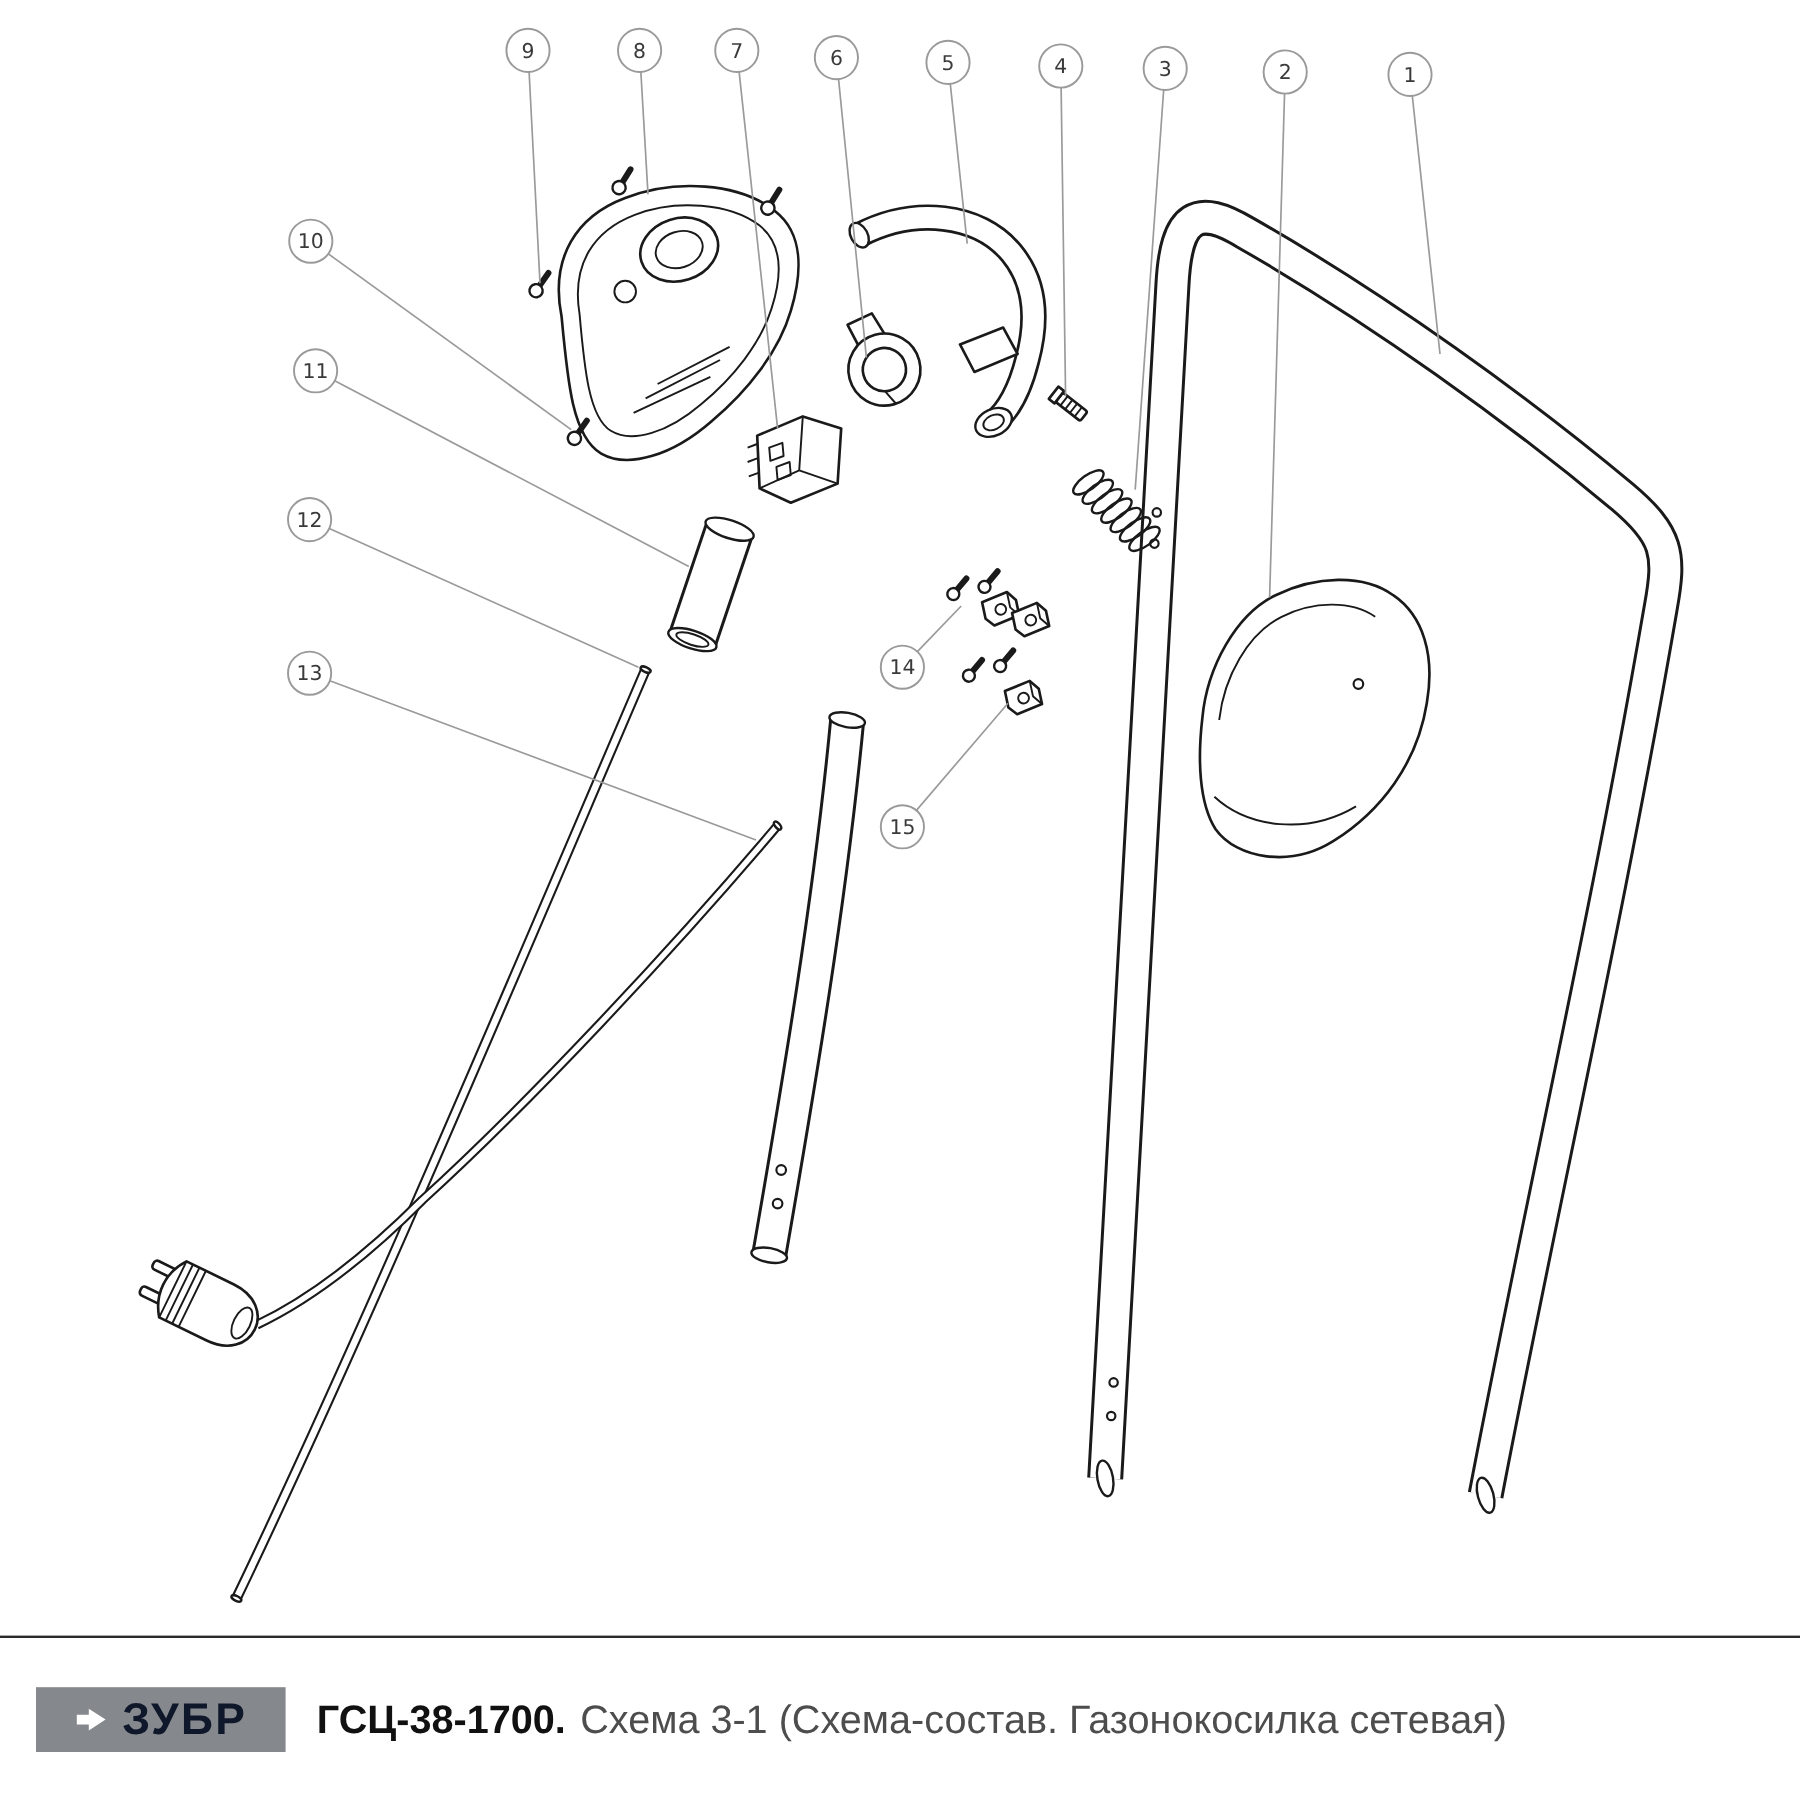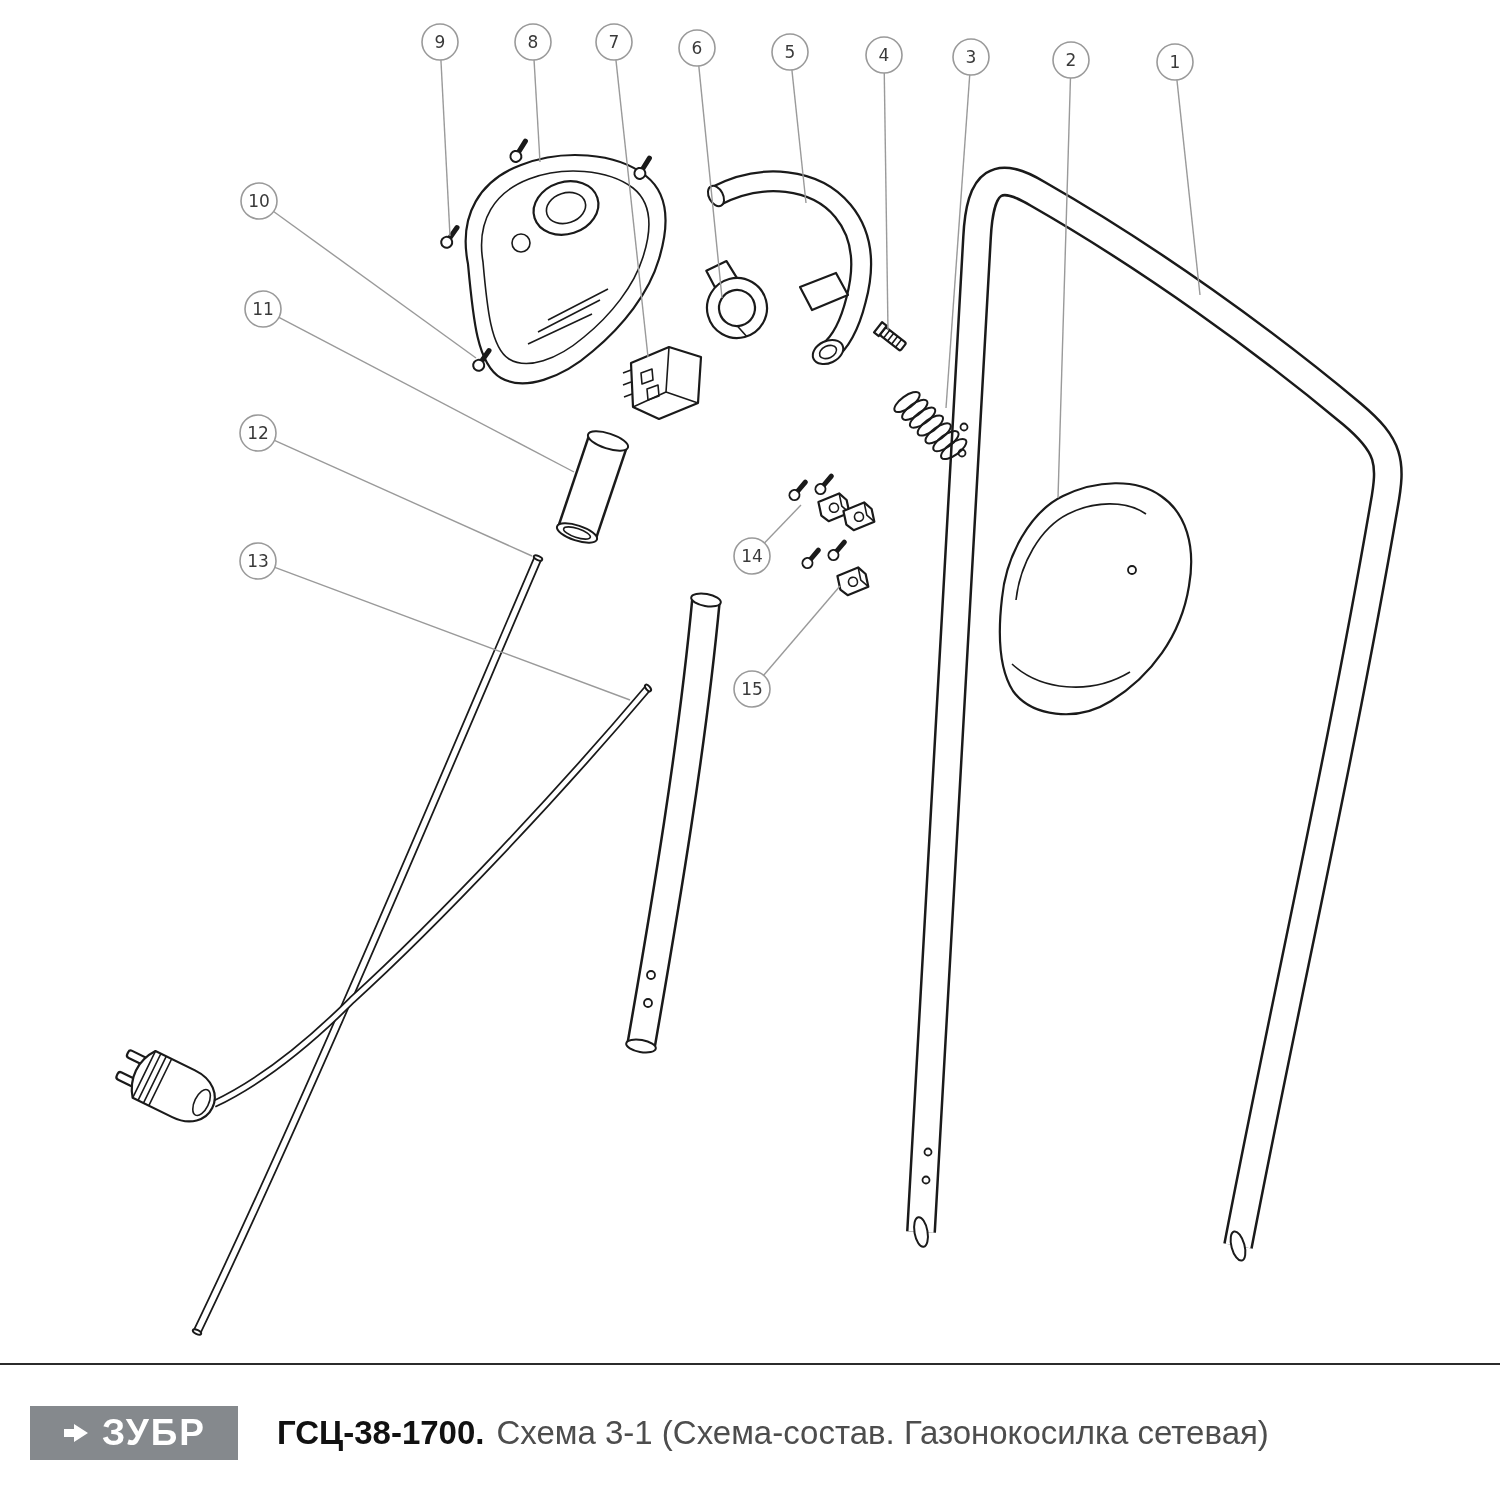--- a/index.html
+++ b/index.html
@@ -28,24 +28,24 @@
   .footer{
     position:absolute;left:0;top:1363px;width:1500px;height:137px;
     border-top:2px solid #2b2b2b;box-sizing:border-box;
     display:flex;align-items:center;padding-left:30px;gap:26px;background:#fff;
   }
   .logo{
     width:208px;height:54px;background:#85898d;flex:0 0 auto;
     display:flex;align-items:center;justify-content:center;gap:10px;
   }
   .logo-text{
-    color:#ffffff;font-weight:bold;font-size:37px;letter-spacing:2px;line-height:1;
+    color:#0f172a;font-weight:bold;font-size:37px;letter-spacing:2px;line-height:1;
   }
   .title{font-size:33px;color:#4d4d4d;white-space:nowrap;}
-  .model{font-weight:bold;color:#111111;margin-right:12px;margin-left:13px;}
+  .model{font-weight:bold;color:#111111;margin-right:12px;}
 </style>
 </head>
 <body>
 
 <svg class="diagram" width="1500" height="1363" viewBox="0 0 1500 1363" xmlns="http://www.w3.org/2000/svg">
 
   <g>
     <path class="t-out" stroke-width="30" d="M 921 1232 C 950 770 966 430 977 238 C 980 178 998 170 1038 194 C 1150 258 1266 342 1352 414 C 1390 446 1392 462 1384 506 C 1340 762 1283 1010 1238 1246"></path>
     <path class="t-in" stroke-width="25" d="M 921 1232 C 950 770 966 430 977 238 C 980 178 998 170 1038 194 C 1150 258 1266 342 1352 414 C 1390 446 1392 462 1384 506 C 1340 762 1283 1010 1238 1246"></path>
     <ellipse class="cap" cx="921" cy="1232" rx="15" ry="6.5" transform="rotate(80 921 1232)"></ellipse>

